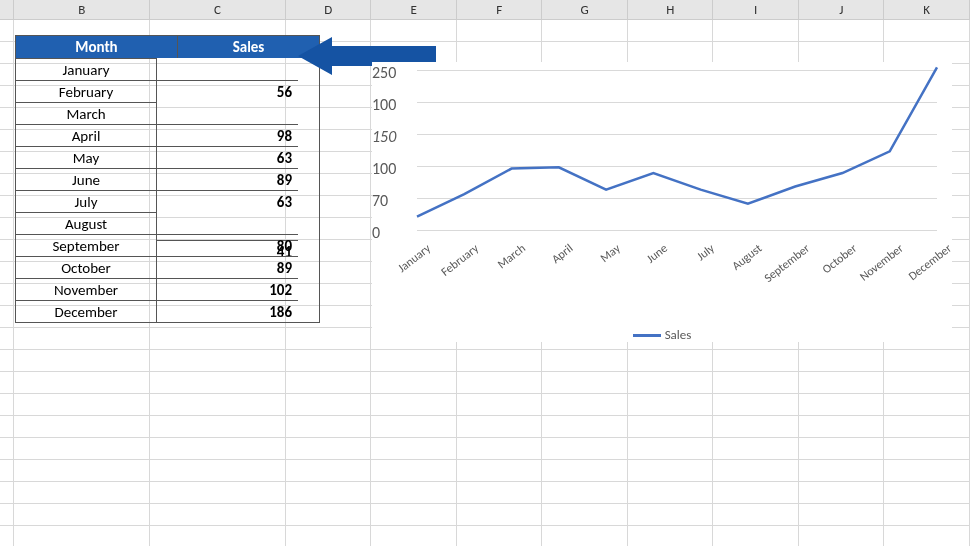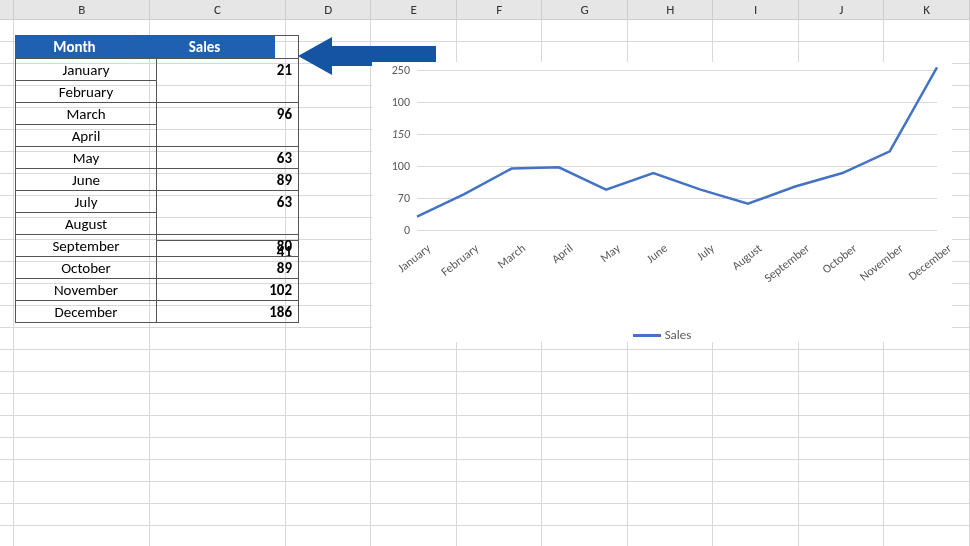--- a/index.html
+++ b/index.html
@@ -79,23 +79,23 @@
       position: absolute;
       left: 372px;
       top: 62px;
       width: 580px;
       height: 280px;
       background: #fff;
     }
     .y-tick {
       position: absolute;
       left: 0;
-      font-size: 12px;
+      font-size: 16px;
       color: #595959;
-      text-align: right;
+      text-align: left;
       width: 38px;
     }
     .gridline {
       position: absolute;
       left: 45px;
       width: 520px;
       height: 1px;
       background: #d9d9d9;
     }
     .x-labels {
@@ -467,36 +467,36 @@
       <div class="cell" style="width: 90px;"></div>
       <div class="cell" style="width: 90px;"></div>
       <div class="cell" style="width: 90px;"></div>
       <div class="cell" style="width: 90px;"></div>
       <div class="cell" style="width: 90px;"></div>
     </div>
   </div>
 
 <div class="table" id="table">
     <div class="table-row">
-      <div class="th" style="width: 118px;">Month</div>
+      <div class="th" style="width: 162px;">Month</div>
       <div class="th" style="width: 141px;">Sales</div>
     </div>
     <div class="table-row">
       <div class="td month" style="width: 141px;">January</div>
-      <div class="td sales" style="width: 141px;">21</div>
     </div>
     <div class="table-row">
       <div class="td month" style="width: 141px;">February</div>
+      <div class="td sales" style="width: 141px;">56</div>
     </div>
     <div class="table-row">
       <div class="td month" style="width: 141px;">March</div>
-      <div class="td sales" style="width: 141px;">96</div>
     </div>
     <div class="table-row">
       <div class="td month" style="width: 141px;">April</div>
+      <div class="td sales" style="width: 141px;">98</div>
     </div>
     <div class="table-row">
       <div class="td month" style="width: 141px;">May</div>
       <div class="td sales" style="width: 141px;">63</div>
     </div>
     <div class="table-row">
       <div class="td month" style="width: 141px;">June</div>
       <div class="td sales" style="width: 141px;">89</div>
     </div>
     <div class="table-row">

